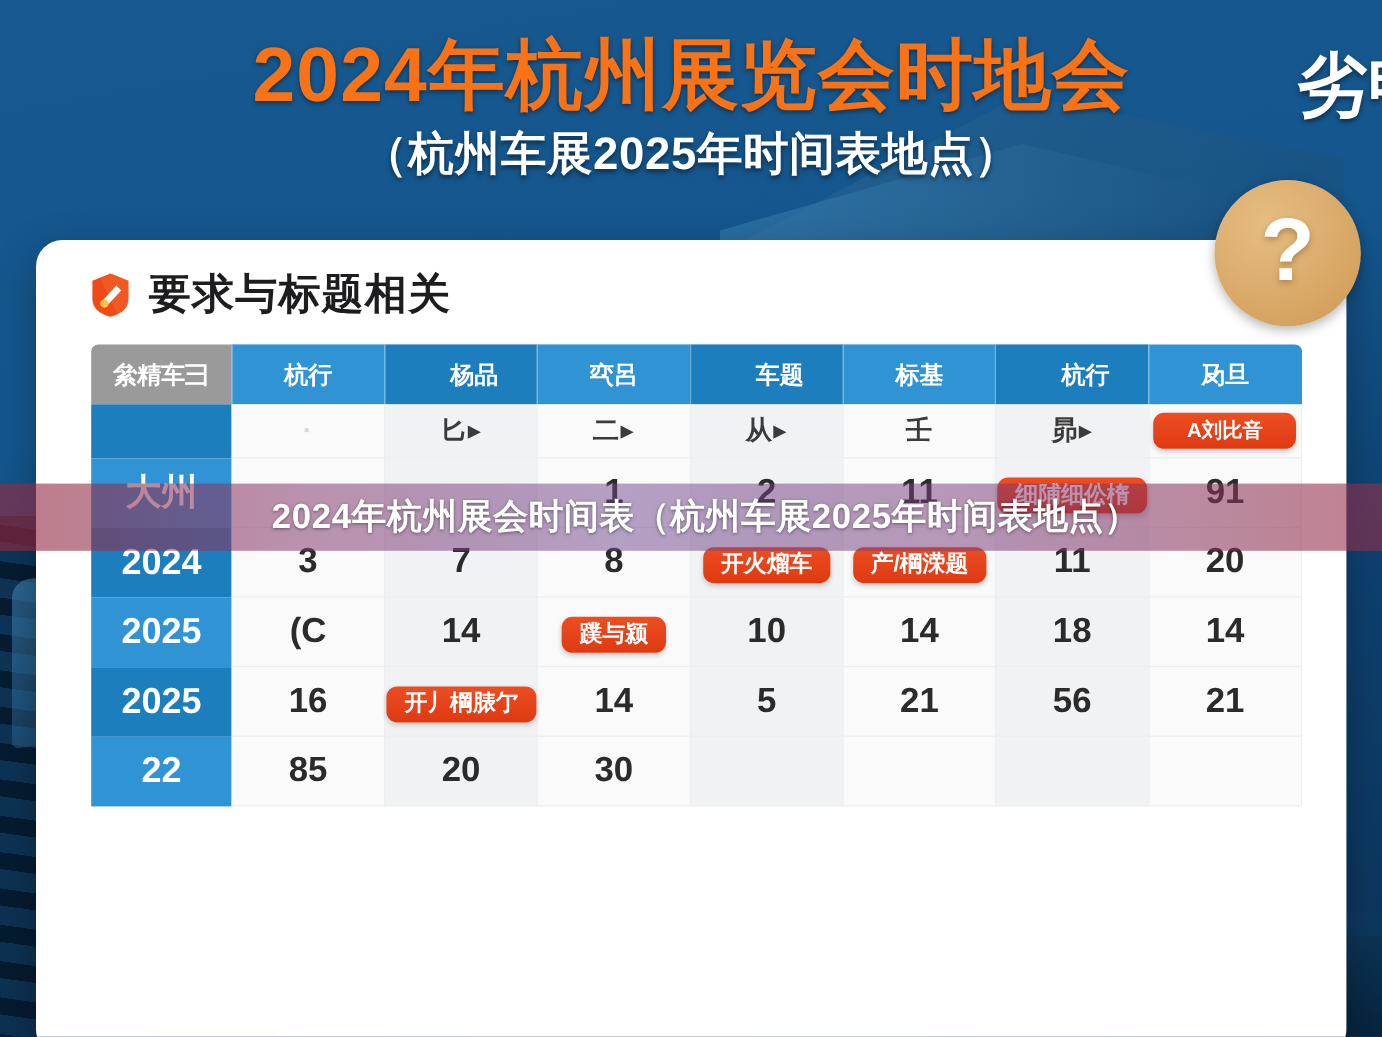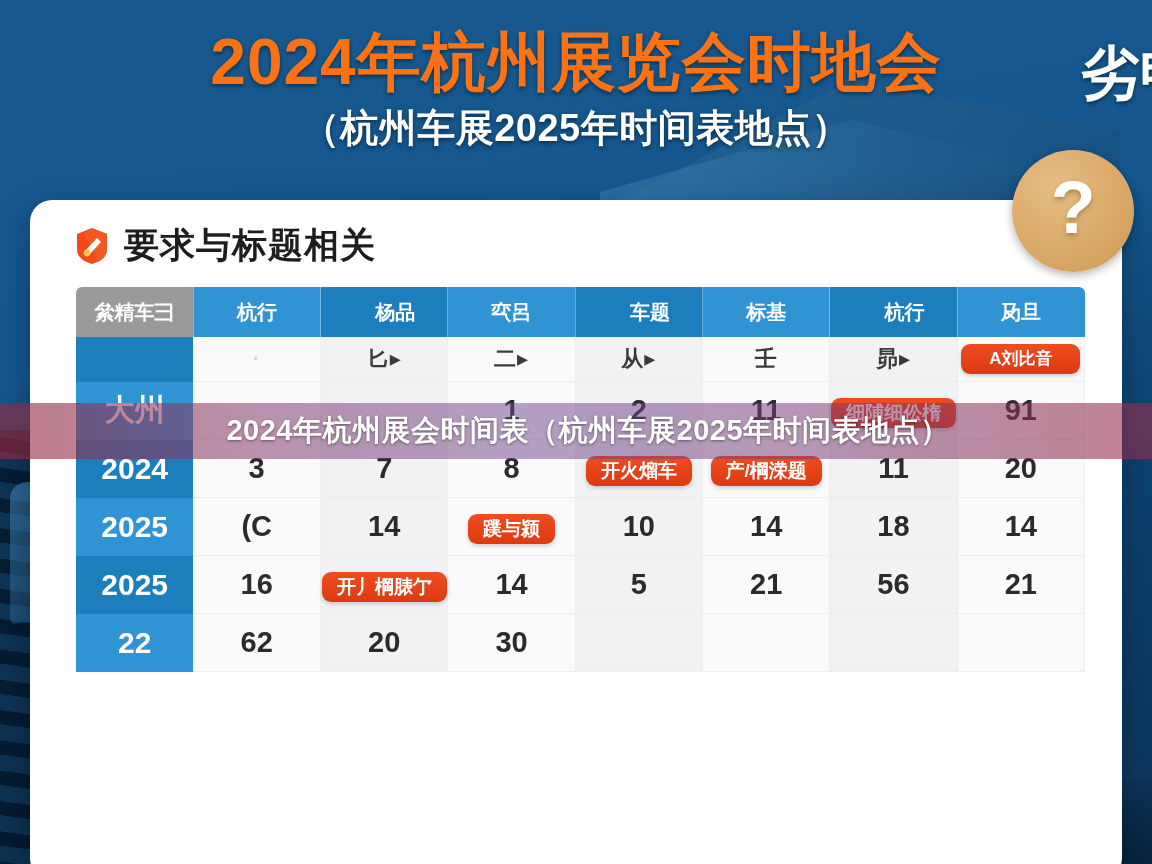--- a/index.html
+++ b/index.html
@@ -397,21 +397,21 @@
           <td>16</td>
           <td class="shade"><span class="pill">开丿棡脿亇</span></td>
           <td>14</td>
           <td class="shade">5</td>
           <td>21</td>
           <td class="shade">56</td>
           <td>21</td>
         </tr>
         <tr>
           <td class="c-first">22</td>
-          <td>62</td>
+          <td>85</td>
           <td class="shade">20</td>
           <td>30</td>
           <td class="shade"></td>
           <td></td>
           <td class="shade"></td>
           <td></td>
         </tr>
       </tbody>
   </table>
 </div>

